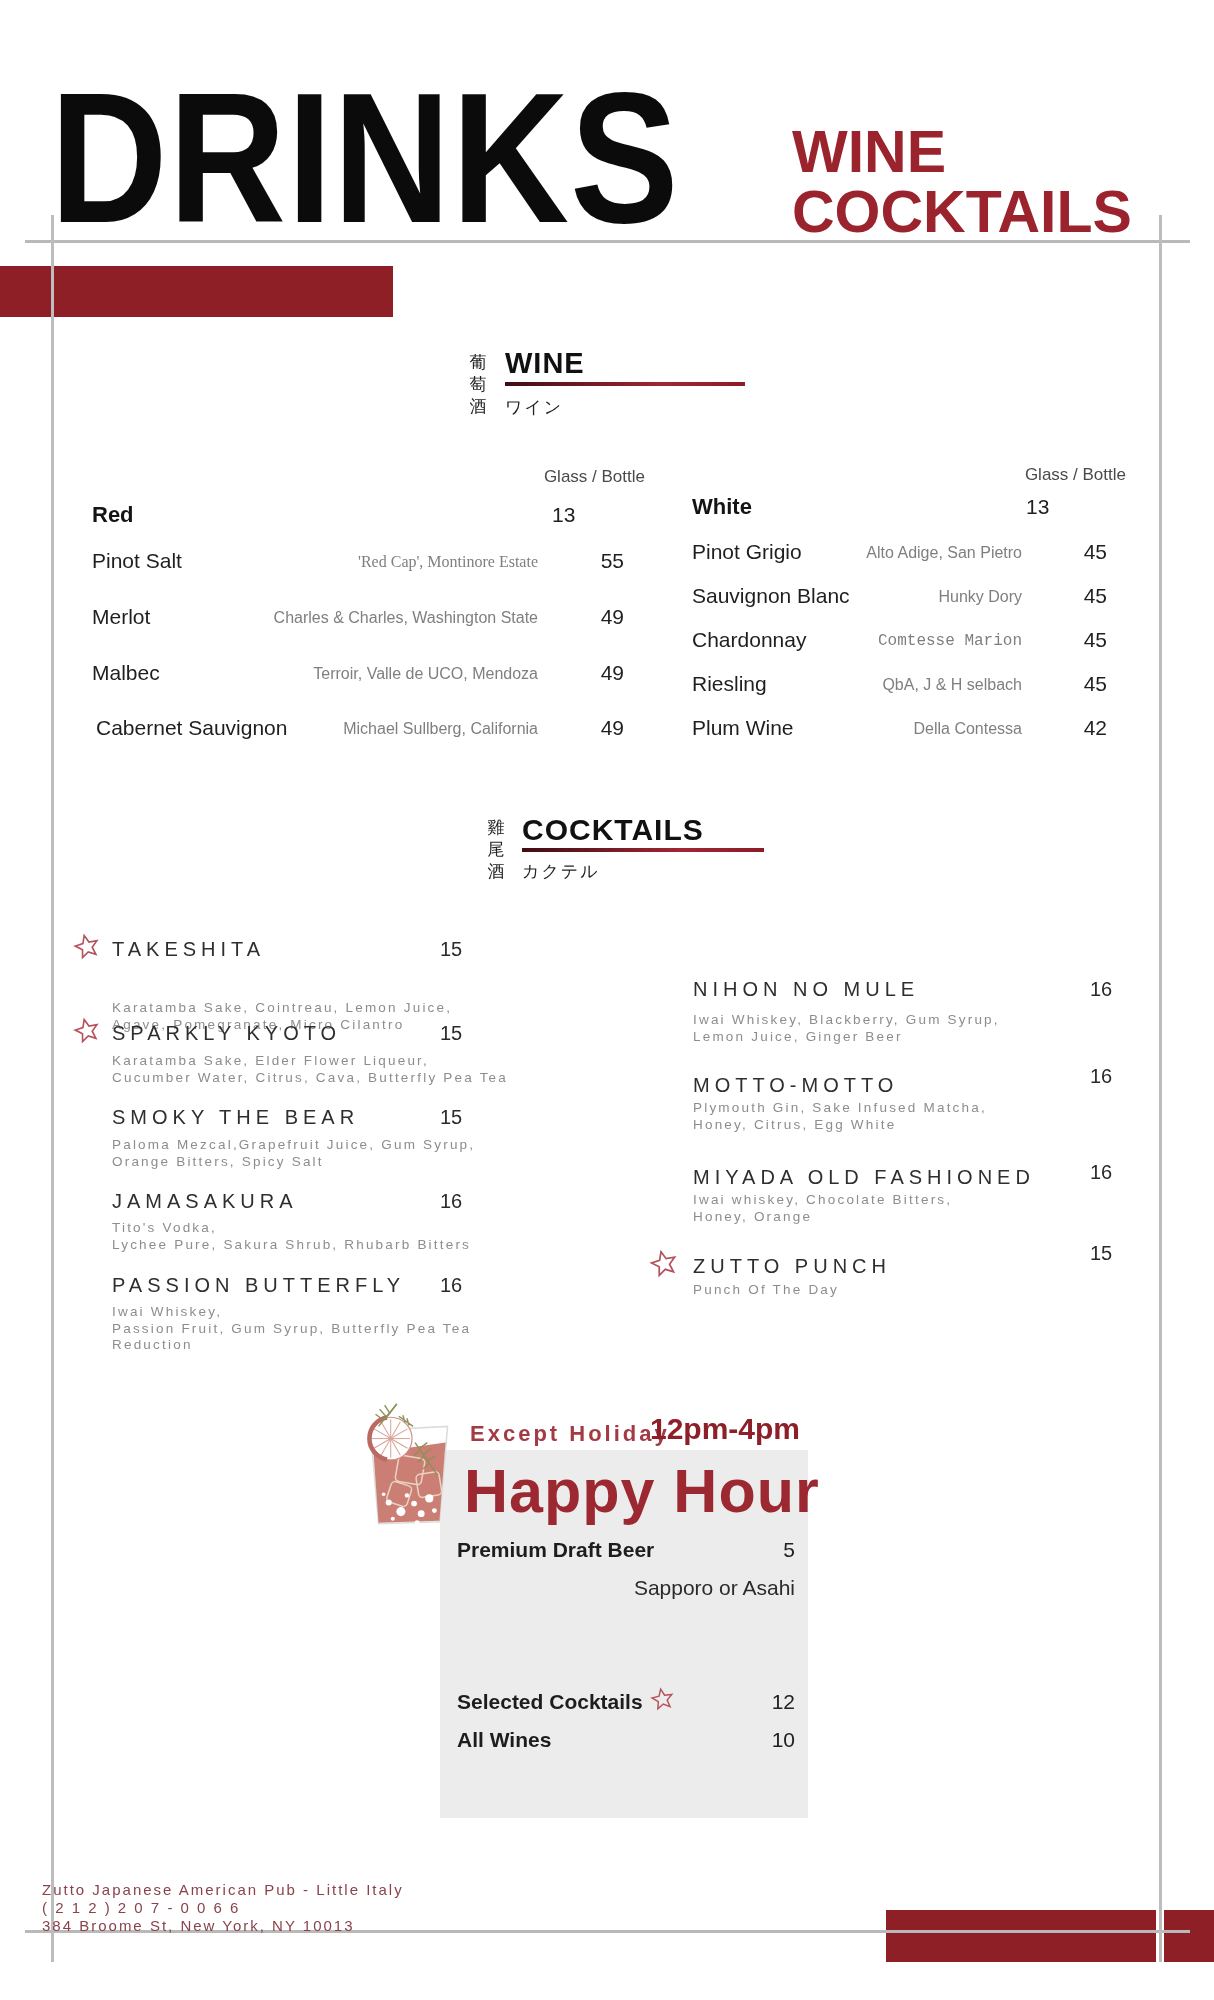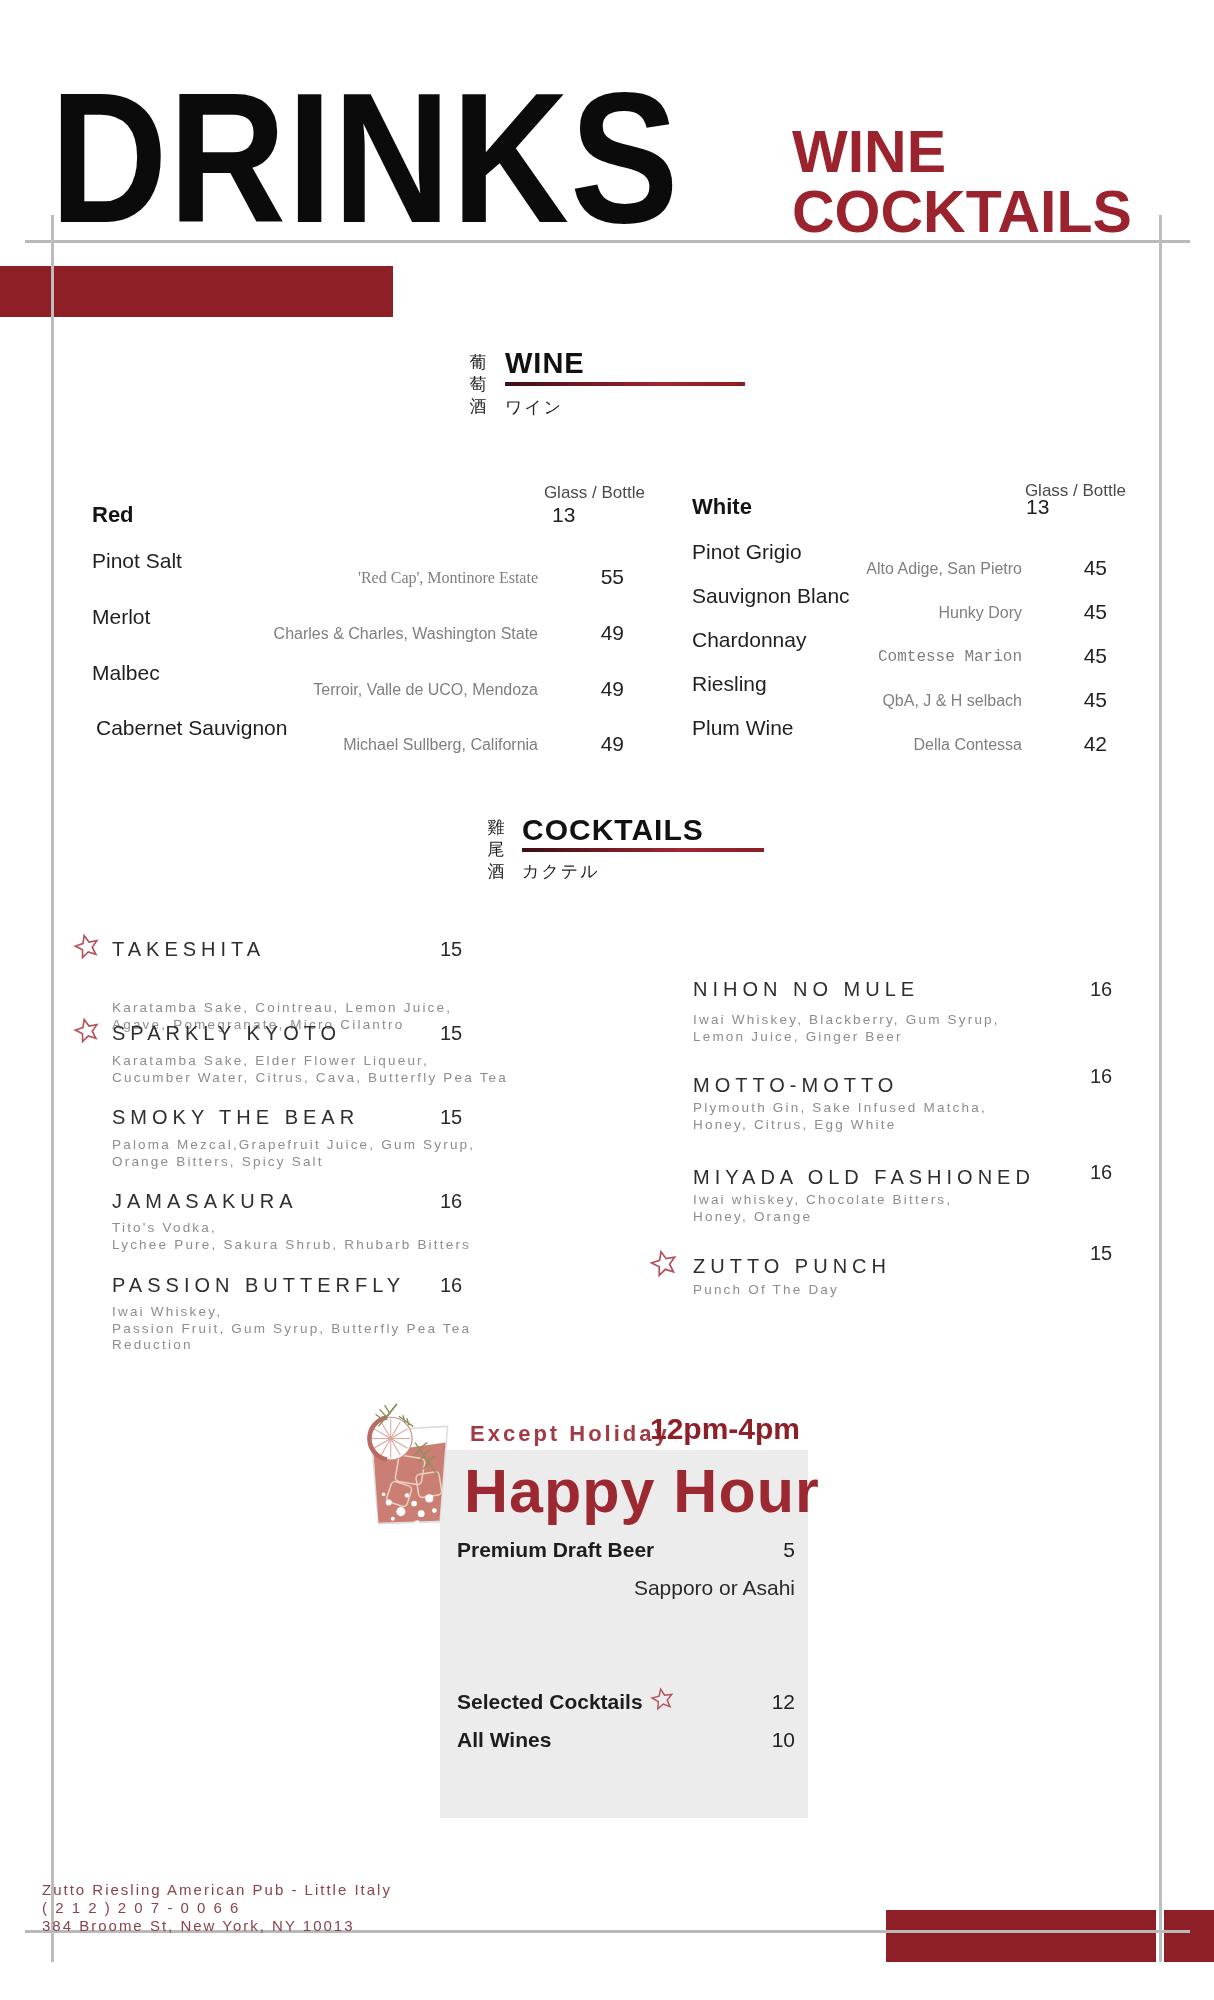--- a/index.html
+++ b/index.html
@@ -26,21 +26,21 @@
   .sec-title{position:absolute;font-weight:700;color:#111;letter-spacing:1px;white-space:nowrap;}
   .sec-underline{position:absolute;height:4px;background:linear-gradient(90deg,#3f0d13,#9e2733 65%,#8c1c26);}
   .sec-katakana{position:absolute;font-size:17px;letter-spacing:2px;color:#222;white-space:nowrap;}
   
   .gb-label{position:absolute;font-size:17px;color:#4a4a4a;white-space:nowrap;}
   .wine-head{position:absolute;font-size:22px;font-weight:700;color:#141414;white-space:nowrap;}
   .wine-gprice{position:absolute;font-size:21px;color:#1f1f1f;}
   .wine-name{position:absolute;font-size:21px;color:#1f1f1f;white-space:nowrap;}
   .wine-detail{position:absolute;font-size:16px;color:#7f7f7f;white-space:nowrap;}
   .wine-price{position:absolute;font-size:21px;color:#1f1f1f;}
-  .r-align{text-align:center;margin-top:16px;}
+  .r-align{text-align:center;}
   
   .ct-item{position:absolute;}
   .ct-title{position:absolute;left:0;top:0;font-size:20px;letter-spacing:5px;color:#2e2e2e;white-space:nowrap;}
   .ct-price{position:absolute;top:0;font-size:20px;color:#2a2a2a;}
   .ct-desc{position:absolute;left:0;font-size:13.5px;letter-spacing:2.2px;line-height:16.5px;
     color:#8d8d8d;white-space:pre-line;width:600px;}
   .star{position:absolute;}
   
   .hh-box{position:absolute;left:440px;top:1450px;width:368px;height:368px;background:#ececec;}
   .hh-except{position:absolute;left:470px;top:1421px;font-size:22px;letter-spacing:3px;
@@ -286,17 +286,17 @@
     <span class="hh-value">12</span>
   </div>
   <svg class="star" style="left:649px;top:1686px;width:27px;height:27px;transform:rotate(-10deg);" viewBox="0 0 24 24">
       <path d="M12 2.6l2.5 5.9 6.4 .5-4.9 4.2 1.5 6.2-5.5-3.3-5.5 3.3 1.5-6.2-4.9-4.2 6.4-.5z" fill="none" stroke="#b5525c" stroke-width="1.3"></path>
     </svg>
   <div class="hh-row" style="top:1728px;">
     <span class="hh-label">All Wines</span>
     <span class="hh-value">10</span>
   </div>
 
-  <div class="footer-line" style="top:1881px;">Zutto Riesling American Pub - Little Italy</div>
+  <div class="footer-line" style="top:1881px;">Zutto Japanese American Pub - Little Italy</div>
   <div class="footer-line" style="top:1899px;">( 2 1 2 ) 2 0 7 - 0 0 6 6</div>
   <div class="footer-line" style="top:1917px;">384 Broome St, New York, NY 10013</div>
 
 </div>
 
 </body></html>

